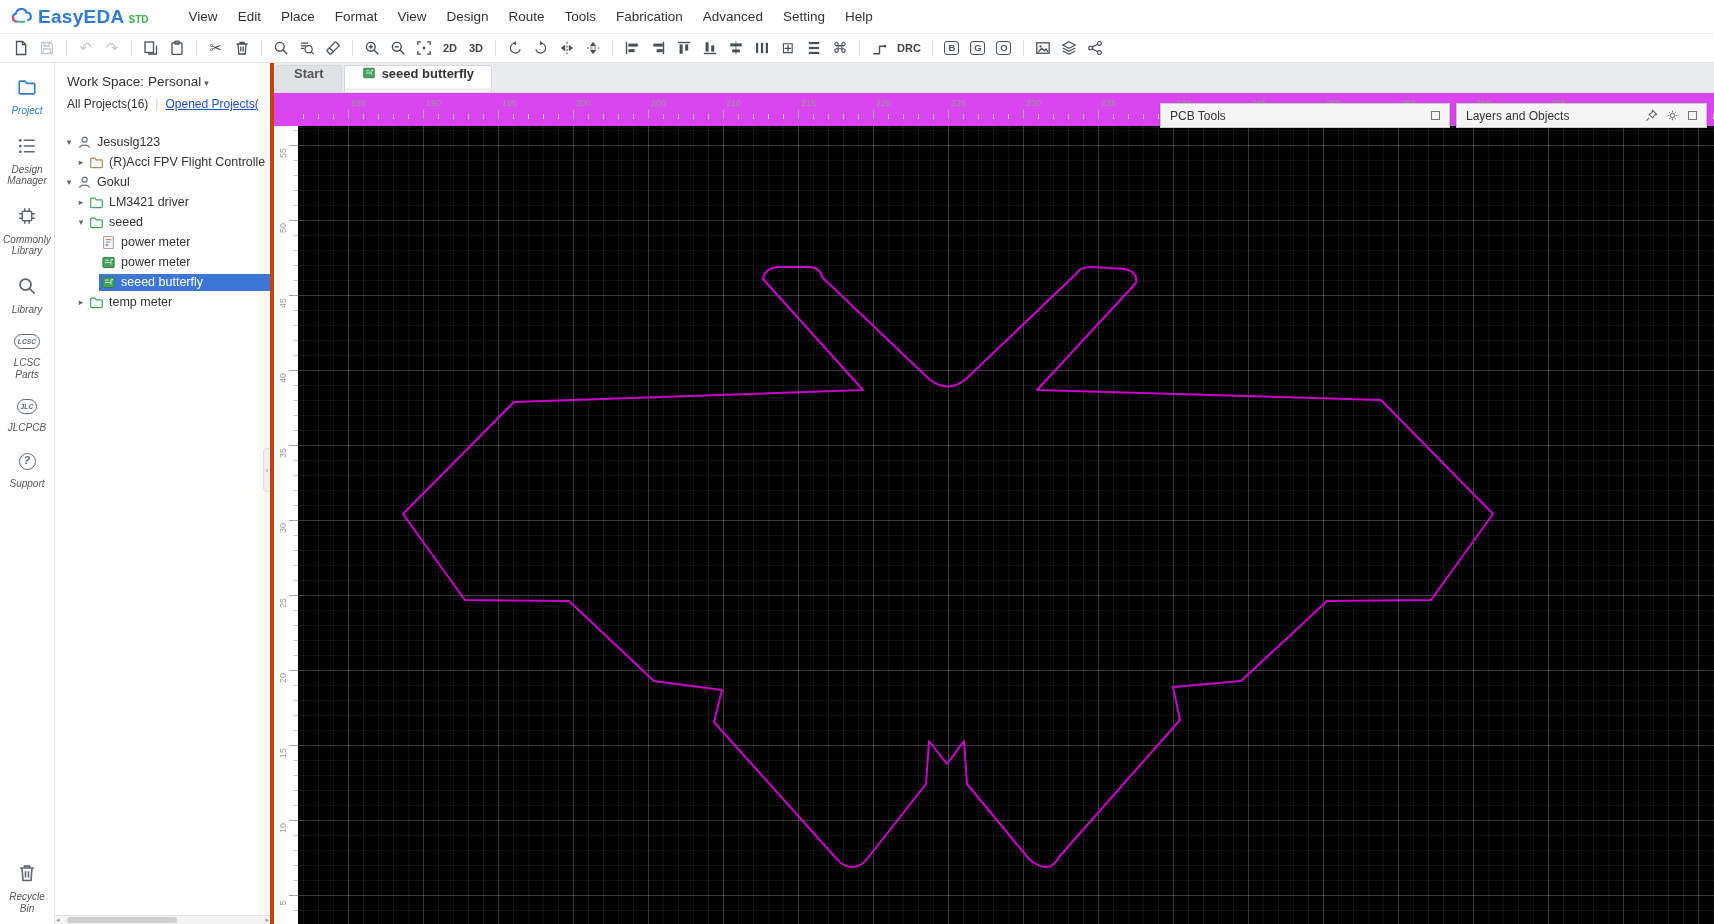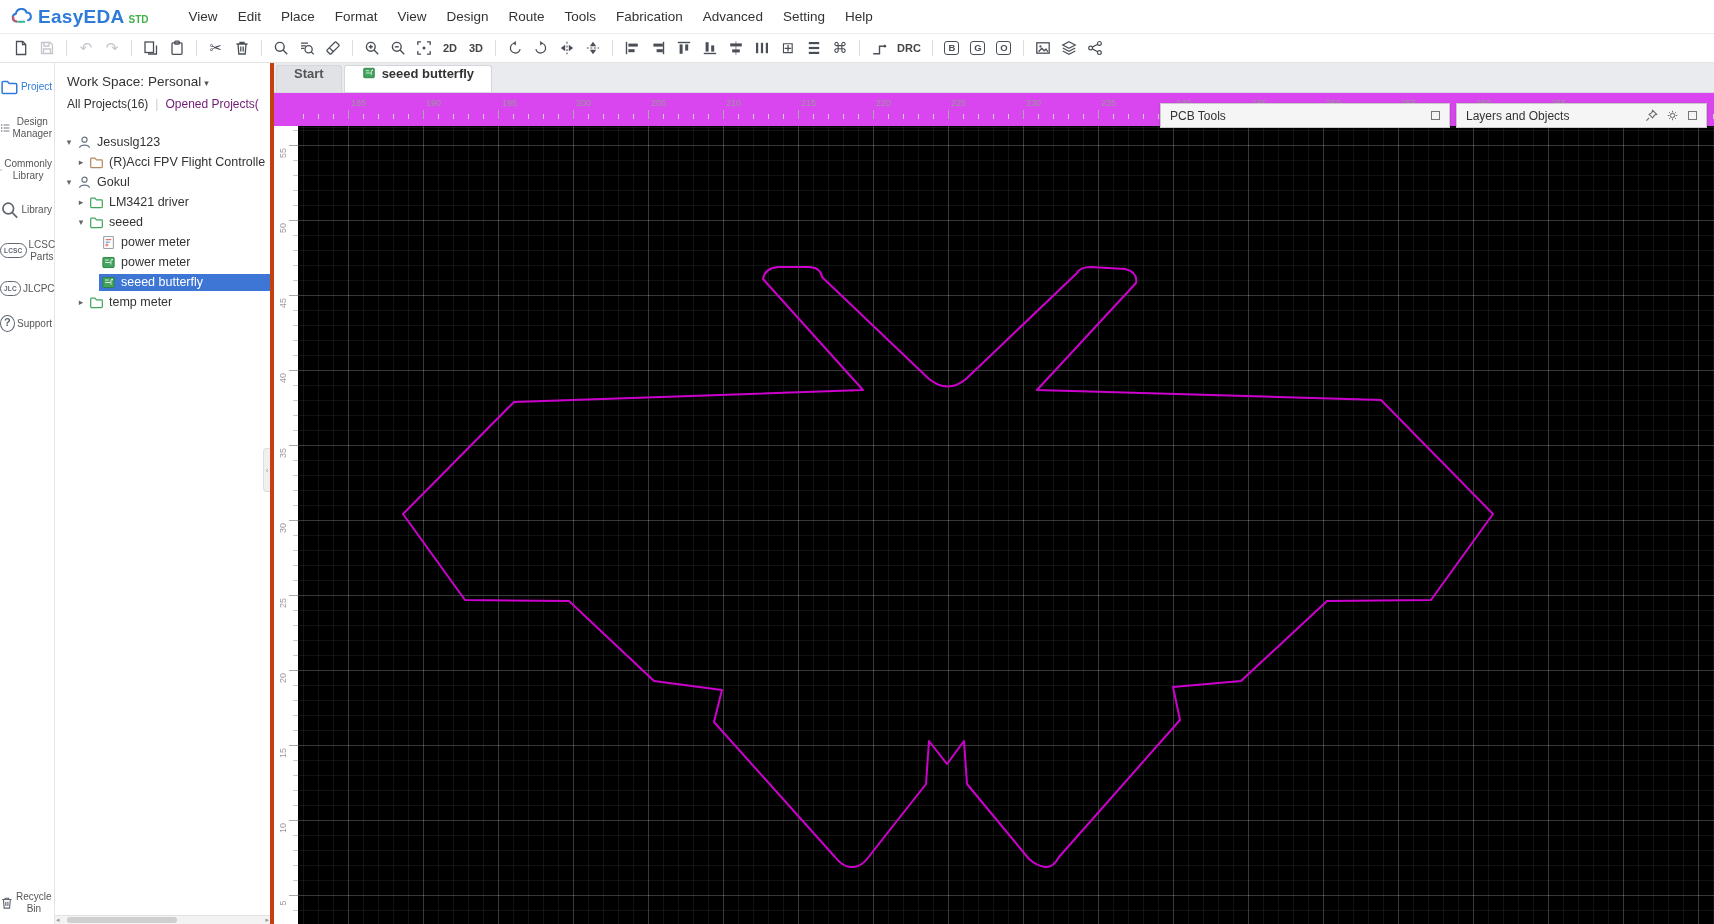--- a/index.html
+++ b/index.html
@@ -29,42 +29,42 @@
   .tb-box { font-size:9.5px; font-weight:bold; border:1.3px solid currentColor; border-radius:3px;
     width:15px; height:14px; line-height:12px; text-align:center; }
   .tb-sep { width:1px; height:16px; background:#ddd; margin:0 6px; flex:none; }
 
   
   .content { display:flex; height:861px; }
 
   
   .activity { width:55px; background:#fff; border-right:1px solid #e5e5e5; display:flex;
     flex-direction:column; align-items:center; padding:14px 0 10px; gap:19px; flex:none; }
-  .act-item { display:flex; flex-direction:row; align-items:center; gap:0; width:100%;
-    color:#5f6670; cursor:default; }
+  .act-item { display:flex; flex-direction:column; align-items:center; gap:8px; width:100%;
+    color:#5f6670; cursor:default;font-style:italic; }
   .act-item .ic { width:20px; height:20px; }
   .act-label { font-size:10px; line-height:1.15; text-align:center; color:#555; padding:0 2px; }
   .act-item.active, .act-item.active .act-label { color:#2f7bd9; }
   .act-badge { font-size:6.5px; font-weight:bold; border:1.3px solid currentColor;
     border-radius:8px; padding:3px 3px; letter-spacing:.2px; }
   .act-badge.round { border-radius:50%; width:17px; height:17px; line-height:13px;
     font-size:11px; text-align:center; padding:0; }
   .act-spacer { flex:1; }
 
   
   .project-panel { width:219px; background:#fff; border-right:4px solid #c2410c; display:flex;
     flex-direction:column; position:relative; flex:none; }
   .ws-header { padding:11px 12px 5px; font-size:13.5px; color:#333; white-space:nowrap; }
   .ws-value { margin-left:4px; }
   .ws-caret { font-size:9px; color:#555; margin-left:3px; }
   .links-row { padding:3px 12px 9px; font-size:12px; display:flex; gap:7px;
     white-space:nowrap; overflow:hidden; }
   .link-all { color:#333; }
   .link-sep { color:#ccc; }
-  .link-opened { color:#701a75; }
+  .link-opened { color:#1d4ed8;text-decoration:underline; }
   .filter-wrap { padding:0 10px 12px; }
   .filter-input { width:100%; height:25px; border:1px solid #ccc; border-radius:2px;
     font-size:12px; padding:0 8px; color:#333; outline:none; font-family:inherit; }
   .filter-input::placeholder { color:#9aa0a6; }
   .tree { flex:1; overflow:hidden; font-size:12.5px; color:#333; padding-top:12px; }
   .tree-row { display:flex; align-items:center; height:20px; white-space:nowrap; cursor:default; }
   .tw { width:12px; font-size:9px; color:#666; text-align:center; flex:none; }
   .hl { display:flex; align-items:center; gap:5px; padding:1px 4px 1px 2px; flex:1;
     min-width:0; margin-right:0; }
   .tree-ic { width:15px; height:15px; flex:none; }

